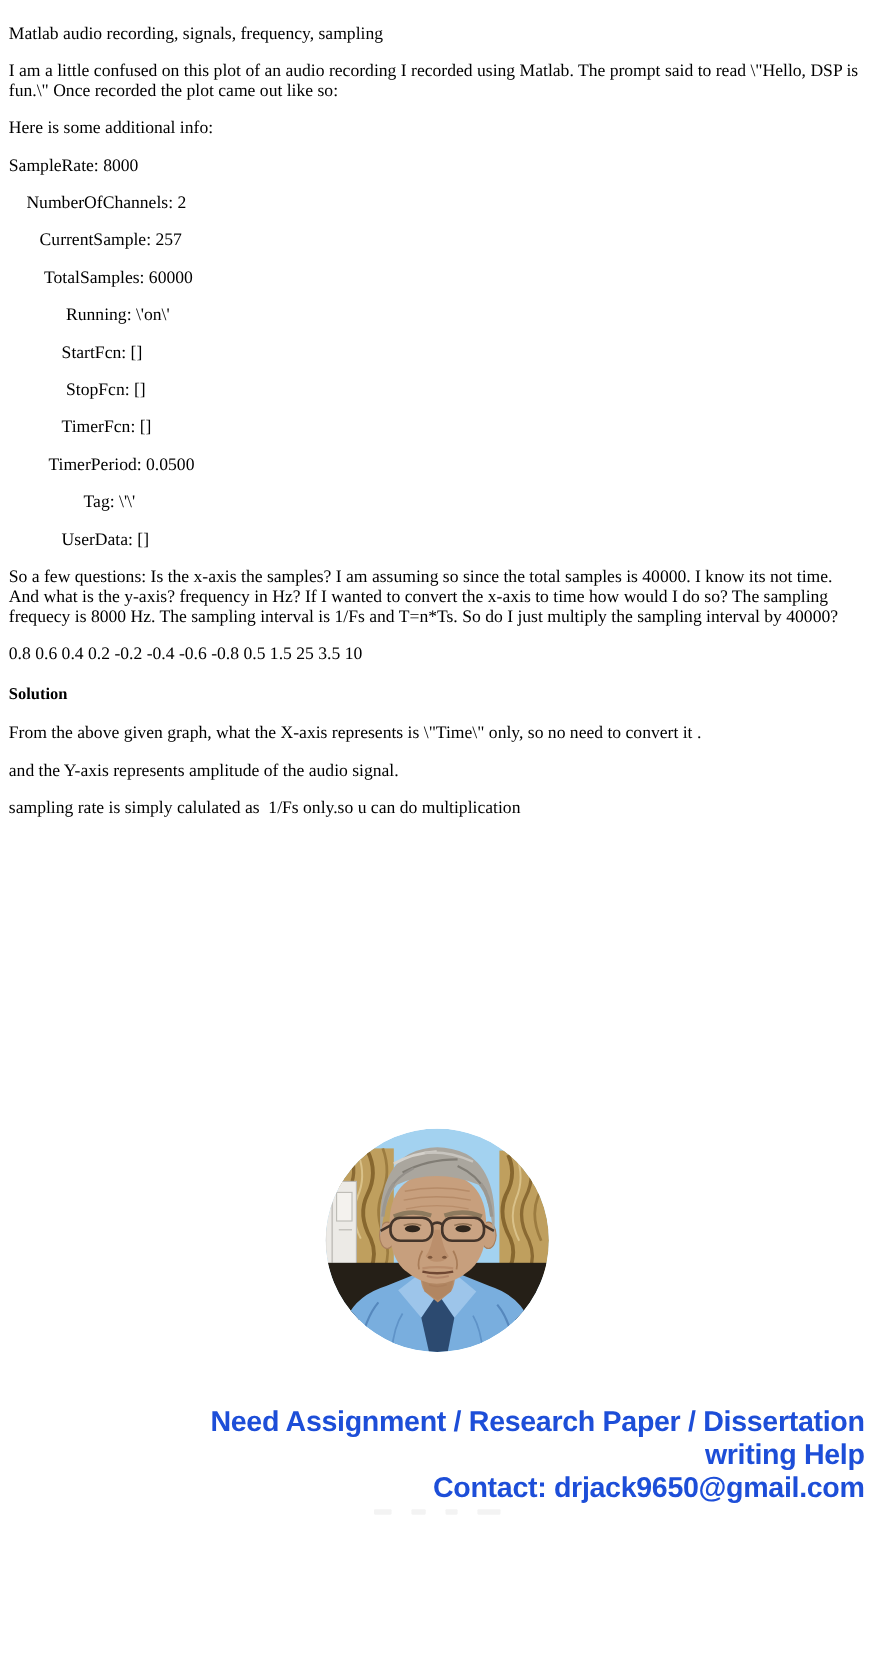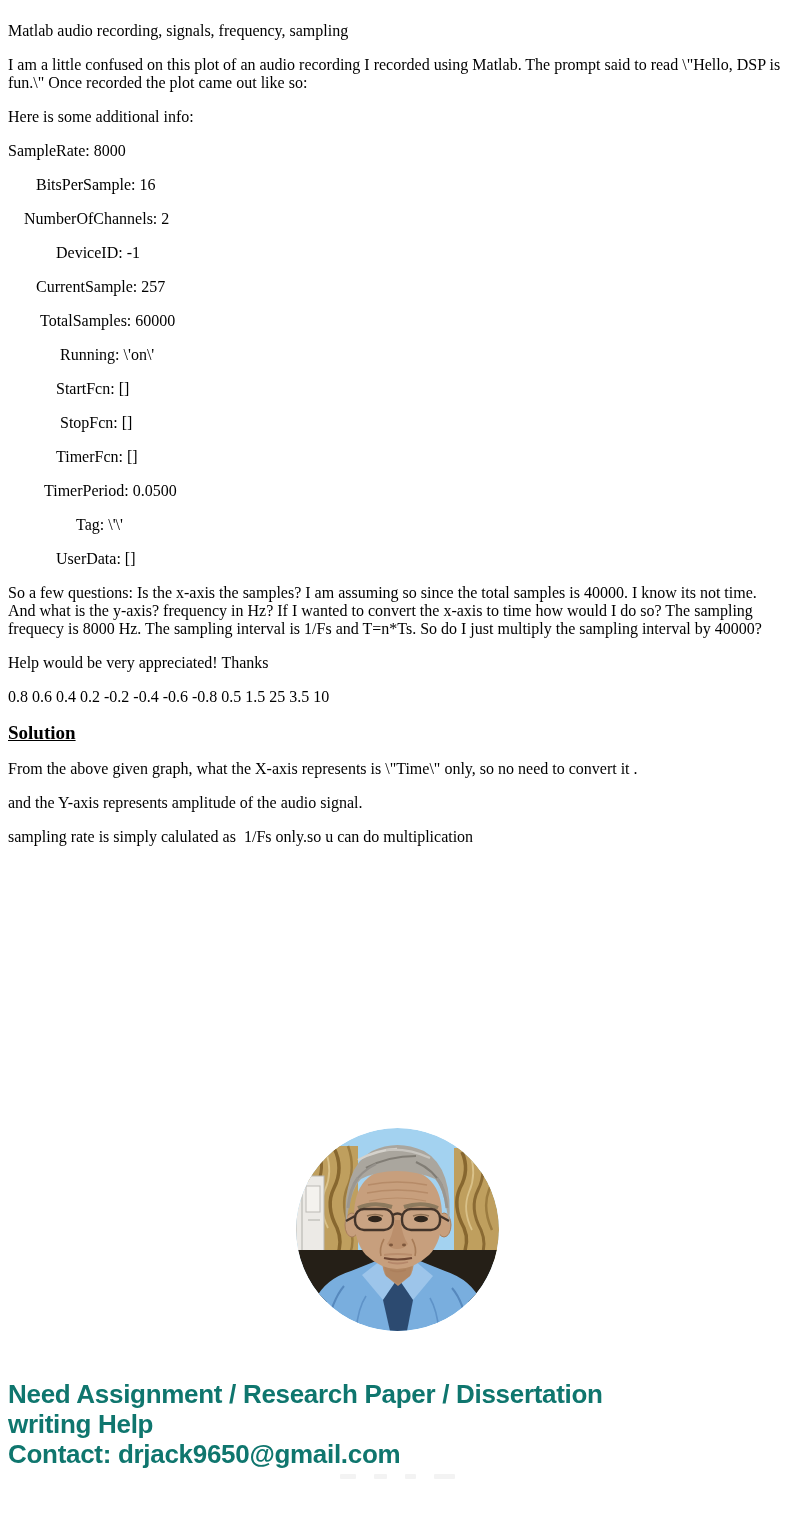--- a/index.html
+++ b/index.html
@@ -2,57 +2,54 @@
 <html><head>
 <meta charset="utf-8">
 <style>
   html, body { margin: 0; padding: 0; background: #ffffff; }
   body { width: 794px; min-height: 1523px; font-family: "Liberation Serif", serif; font-size: 16px; color: #000000; }
   .page { padding: 22px 8px 0 8px; }
   p { margin: 16px 0; line-height: 18px; }
   .title { margin-top: 0; }
   .prop { white-space: pre-wrap; }
   .sol { white-space: pre-wrap; }
-  h3.solution-heading { font-size: 19px; line-height: 22px; margin: 11px 0; font-weight: bold; font-family: "Liberation Serif", serif; text-decoration: underline; }
+  h3.solution-heading { font-size: 15px; line-height: 22px; margin: 11px 0; font-weight: bold; font-family: "Liberation Serif", serif; }
   .spacer { height: 266px; }
   .avatar-wrap { width: 203px; height: 203px; margin: 0 auto; border-radius: 50%; overflow: hidden; }
   .avatar-wrap svg { display: block; }
-  .footer { margin-top: 48px; text-align: left; font-family: "Liberation Sans", sans-serif; font-weight: bold; font-size: 26px; line-height: 30px; letter-spacing: -0.3px; color: #0f766e; }
+  .footer { margin-top: 48px; text-align: right; font-family: "Liberation Sans", sans-serif; font-weight: bold; font-size: 26px; line-height: 30px; letter-spacing: -0.3px; color: #1d4ed8; }
   .ghost-row { margin-top: 5px; height: 6px; display: flex; justify-content: center; gap: 18px; }
   .ghost-row span { display: inline-block; height: 5px; background: #f3f3f3; border-radius: 1px; }
   .g1 { width: 16px; } .g2 { width: 13px; } .g3 { width: 11px; } .g4 { width: 21px; }
 </style>
 </head>
 <body>
 
 <div class="page">
 
   <p class="title">Matlab audio recording, signals, frequency, sampling</p>
 
   <p>I am a little confused on this plot of an audio recording I recorded using Matlab. The prompt said to read \"Hello, DSP is fun.\" Once recorded the plot came out like so:</p>
 
   <p>Here is some additional info:</p>
 
   <p class="prop">SampleRate: 8000</p>
-  <p class="prop">       BitsPerSample: 16</p>
   <p class="prop">    NumberOfChannels: 2</p>
-  <p class="prop">            DeviceID: -1</p>
   <p class="prop">       CurrentSample: 257</p>
   <p class="prop">        TotalSamples: 60000</p>
   <p class="prop">             Running: \'on\'</p>
   <p class="prop">            StartFcn: []</p>
   <p class="prop">             StopFcn: []</p>
   <p class="prop">            TimerFcn: []</p>
   <p class="prop">         TimerPeriod: 0.0500</p>
   <p class="prop">                 Tag: \'\'</p>
   <p class="prop">            UserData: []</p>
 
   <p>So a few questions: Is the x-axis the samples? I am assuming so since the total samples is 40000. I know its not time. And what is the y-axis? frequency in Hz? If I wanted to convert the x-axis to time how would I do so? The sampling frequecy is 8000 Hz. The sampling interval is 1/Fs and T=n*Ts. So do I just multiply the sampling interval by 40000?</p>
 
-  <p>Help would be very appreciated! Thanks</p>
 
   <p>0.8 0.6 0.4 0.2 -0.2 -0.4 -0.6 -0.8 0.5 1.5 25 3.5 10</p>
 
   <h3 class="solution-heading">Solution</h3>
 
   <p class="sol">From the above given graph, what the X-axis represents is \"Time\" only, so no need to convert it .</p>
   <p class="sol">and the Y-axis represents amplitude of the audio signal.</p>
   <p class="sol">sampling rate is simply calulated as  1/Fs only.so u can do multiplication</p>
 
   <div class="spacer"></div>

